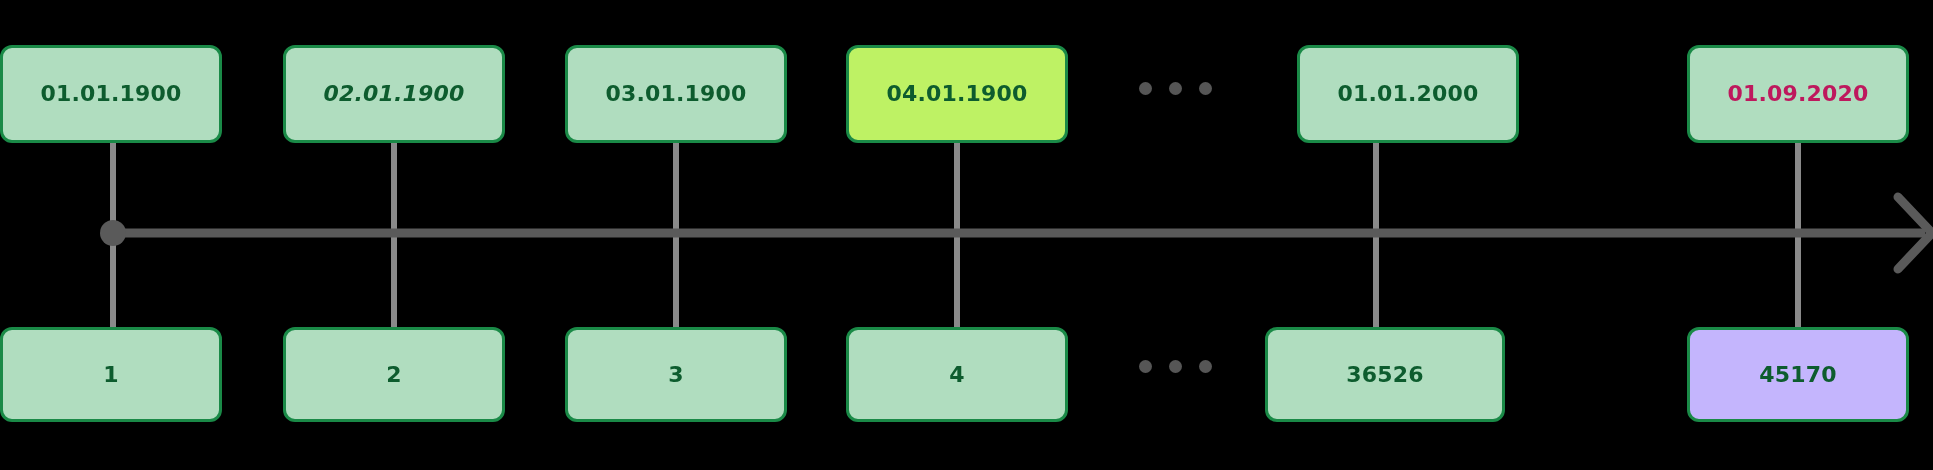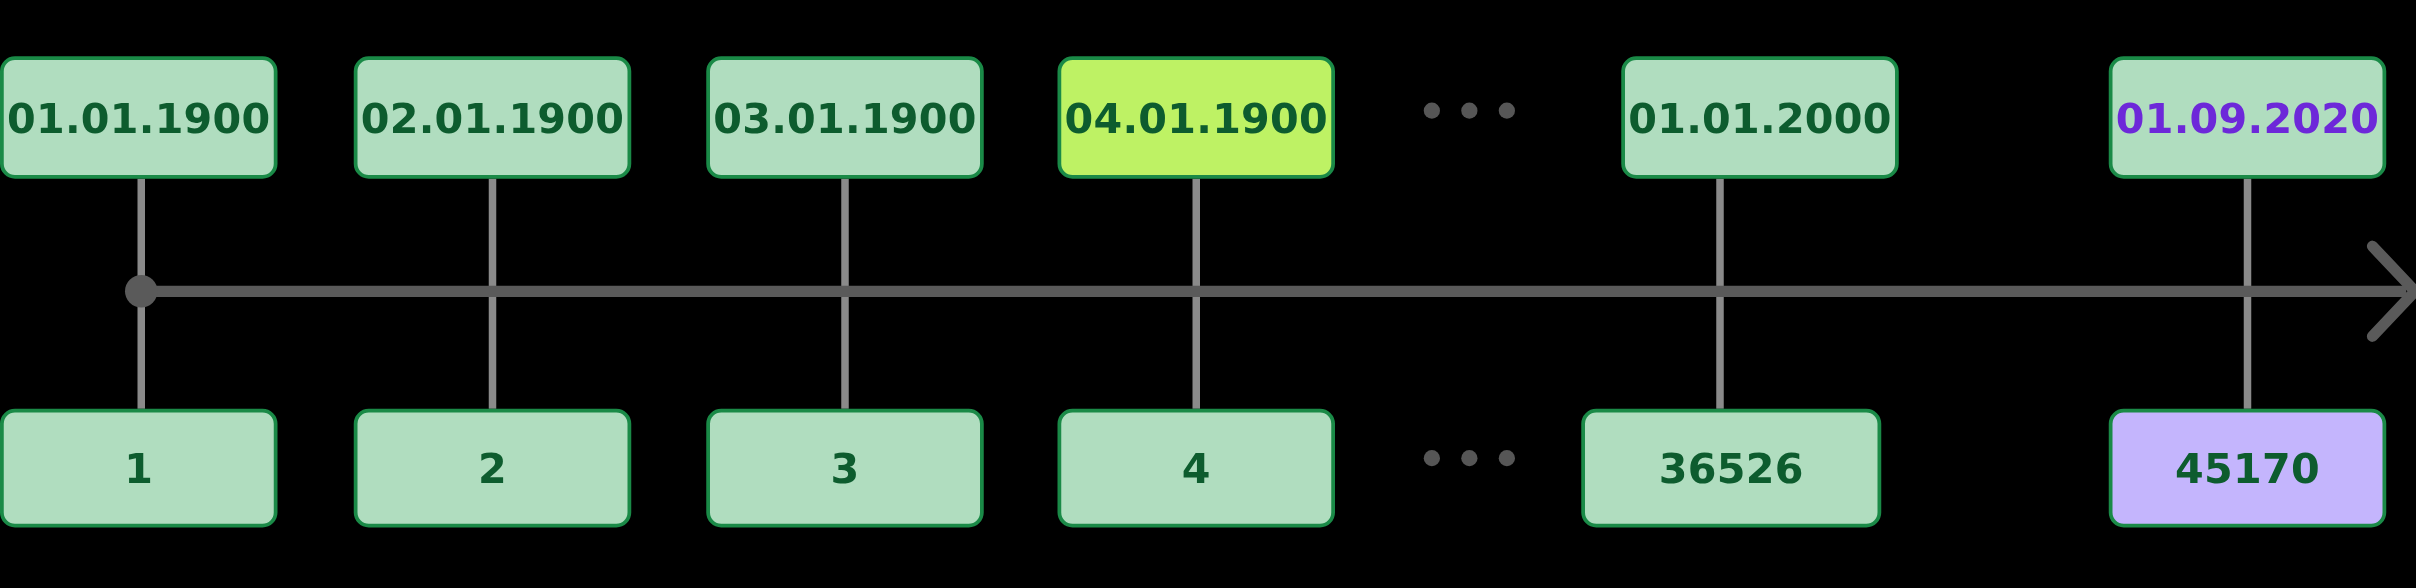--- a/index.html
+++ b/index.html
@@ -37,21 +37,21 @@
     border: 3px solid #1a8a47;
     border-radius: 12px;
     display: flex;
     align-items: center;
     justify-content: center;
     z-index: 3;
   }
   .node-label {
     color: #0d5c2e;
     font-weight: bold;
-    font-size: 33px;
+    font-size: 22px;
     letter-spacing: 0.2px;
     white-space: nowrap;
     line-height: 1;
   }
   .row-top   { top: 45px;  height: 98px; }
   .row-bottom{ top: 327px; height: 95px; }
 
   
   .ellipsis {
     position: absolute;
@@ -85,34 +85,34 @@
       </g>
     <line id="axis-line" x1="113" y1="233" x2="1925" y2="233" stroke="#5a5a5a" stroke-width="9"></line>
     <polyline id="axis-arrow" points="1898,197 1932,233 1898,269" fill="none" stroke="#5a5a5a" stroke-width="9" stroke-linecap="round" stroke-linejoin="round"></polyline>
     <circle id="axis-dot" cx="113" cy="233" r="13" fill="#5a5a5a"></circle>
   </svg>
 
   <div id="date-row">
       <div class="node-box row-top" style="left: 0px; width: 222px; background: rgb(176, 221, 191); border-color: rgb(26, 138, 71);">
         <span class="node-label" style="color: rgb(13, 92, 46);">01.01.1900</span>
       </div>
-      <div class="node-box row-top" style="left: 283px; width: 222px; background: rgb(176, 221, 191); border-color: rgb(26, 138, 71);">
+      <div class="node-box row-top" style="left: 283px; width: 222px; background: rgb(176, 221, 191); border-color: rgb(26, 138, 71); font-style: italic;">
         <span class="node-label" style="color: rgb(13, 92, 46);">02.01.1900</span>
       </div>
       <div class="node-box row-top" style="left: 565px; width: 222px; background: rgb(176, 221, 191); border-color: rgb(26, 138, 71);">
         <span class="node-label" style="color: rgb(13, 92, 46);">03.01.1900</span>
       </div>
       <div class="node-box row-top" style="left: 846px; width: 222px; background: #bef264; border-color: rgb(26, 138, 71);">
         <span class="node-label" style="color: rgb(13, 92, 46);">04.01.1900</span>
       </div>
       <div class="node-box row-top" style="left: 1265px; width: 222px; background: rgb(176, 221, 191); border-color: rgb(26, 138, 71); margin-left: 32px;">
         <span class="node-label" style="color: rgb(13, 92, 46);">01.01.2000</span>
       </div>
       <div class="node-box row-top" style="left: 1687px; width: 222px; background: rgb(176, 221, 191); border-color: rgb(26, 138, 71);">
-        <span class="node-label" style="color: #6d28d9;">01.09.2020</span>
+        <span class="node-label" style="color: #be185d;">01.09.2020</span>
       </div>
     </div>
 
   <div id="serial-row">
       <div class="node-box row-bottom" style="left: 0px; width: 222px; background: rgb(176, 221, 191); border-color: rgb(26, 138, 71);">
         <span class="node-label" style="color: rgb(13, 92, 46);">1</span>
       </div>
       <div class="node-box row-bottom" style="left: 283px; width: 222px; background: rgb(176, 221, 191); border-color: rgb(26, 138, 71);">
         <span class="node-label" style="color: rgb(13, 92, 46);">2</span>
       </div>

